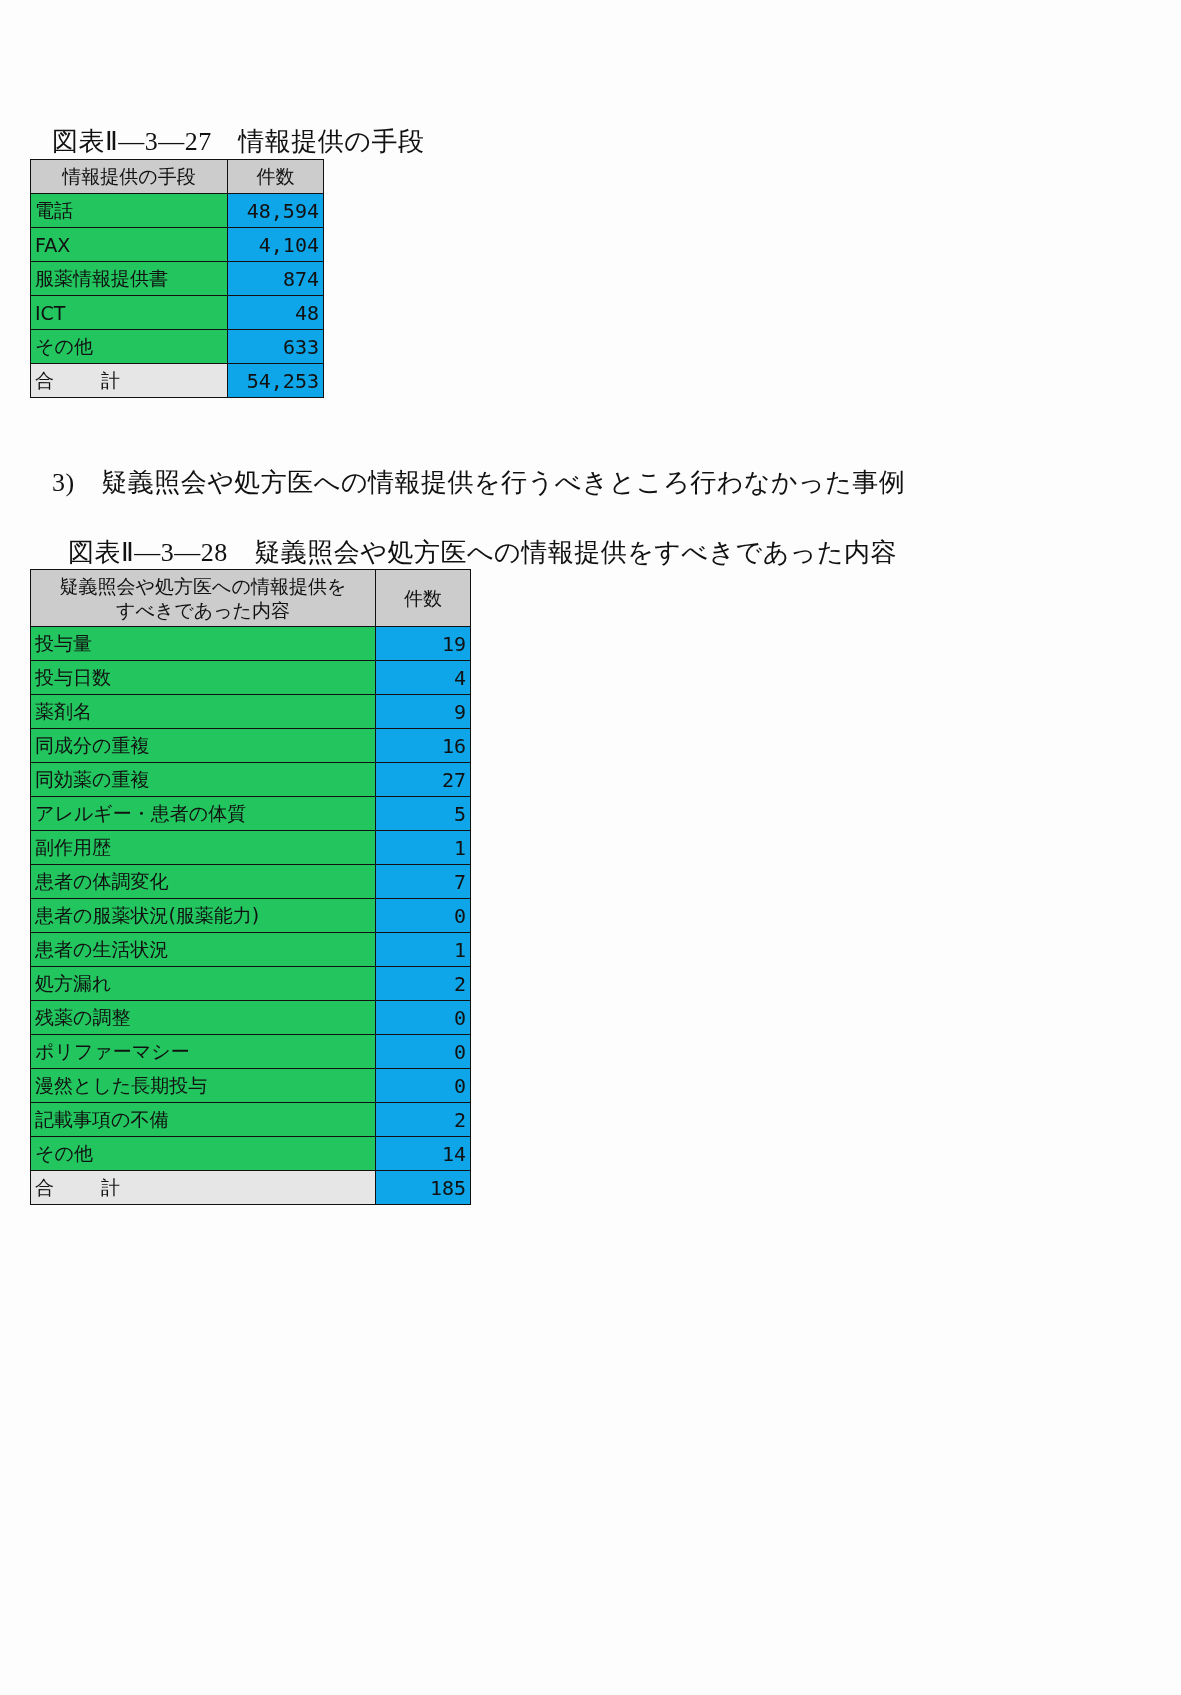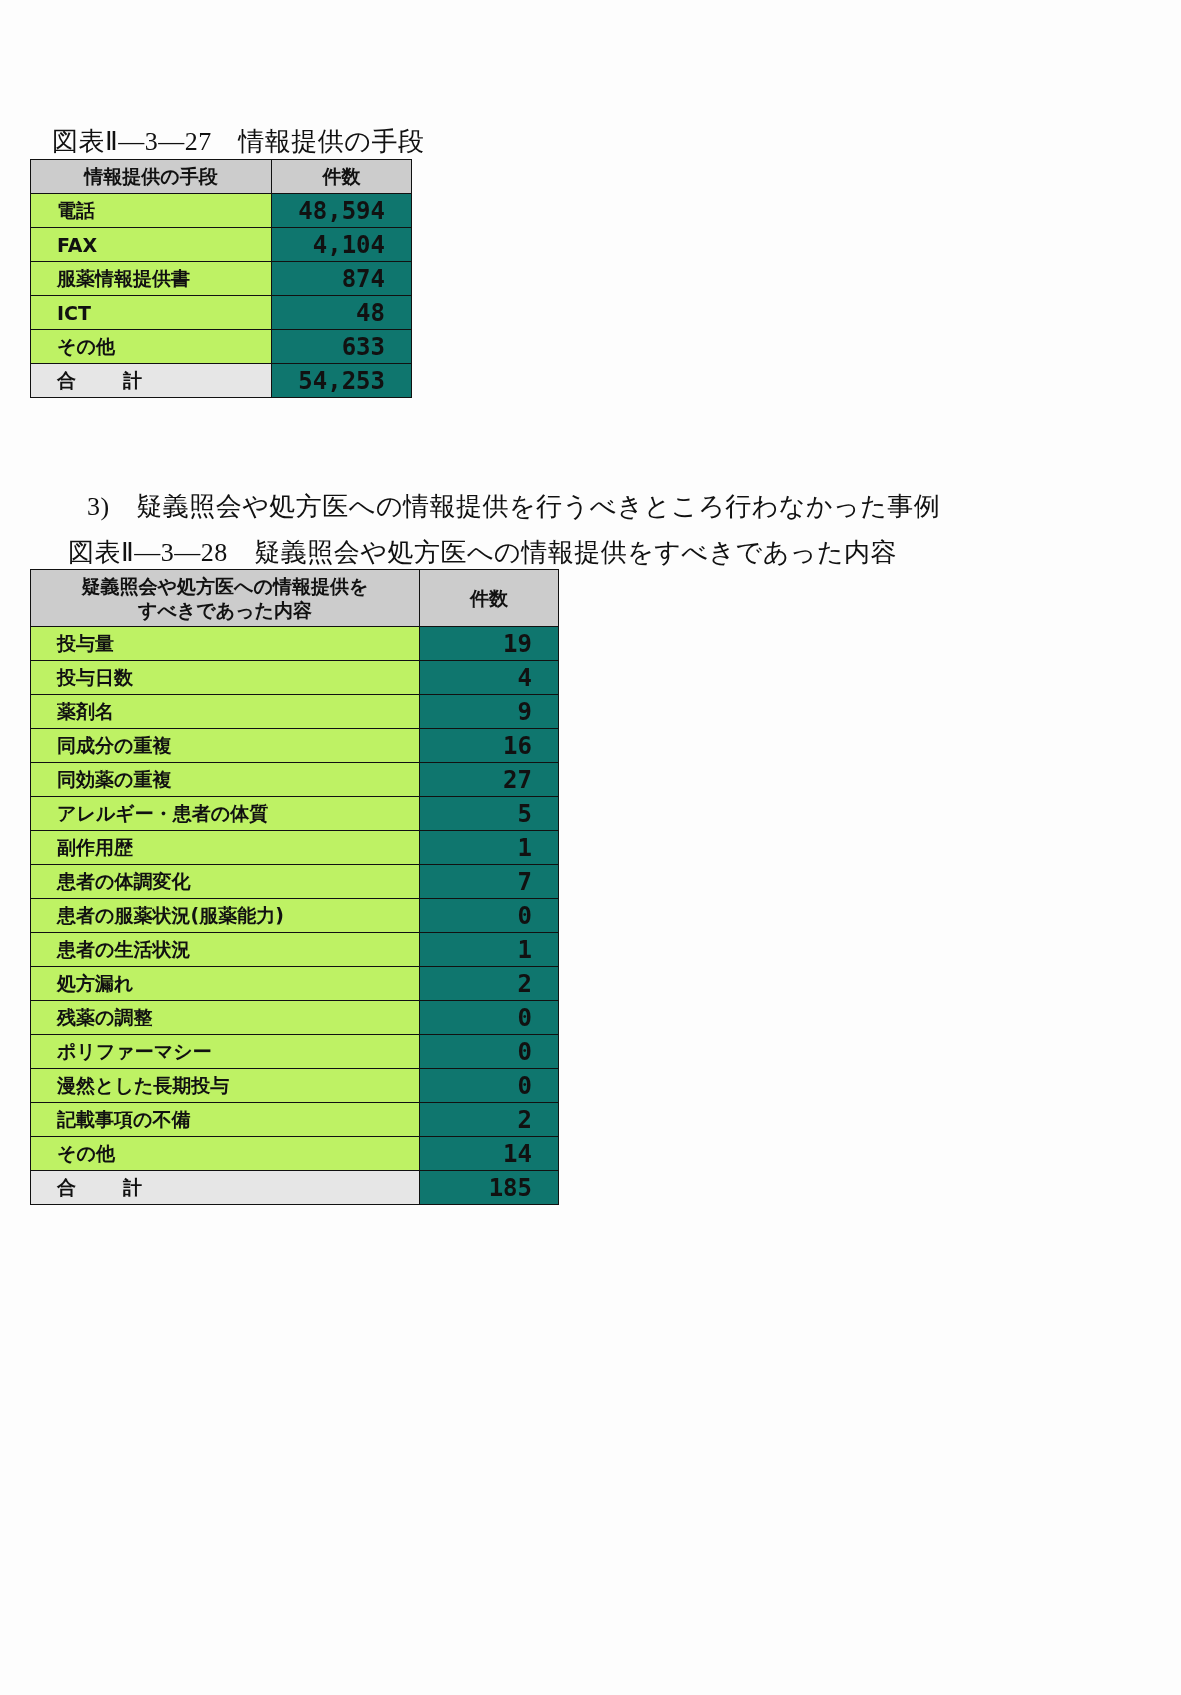--- a/index.html
+++ b/index.html
@@ -1,23 +1,23 @@
 <!DOCTYPE html>
 <html><head>
 <meta charset="utf-8">
 <style>
   html, body { margin:0; padding:0; background:#fdfdfd; }
   body { width:1181px; height:1695px; position:relative; overflow:hidden;
          font-family:"DejaVu Sans", "Liberation Sans", sans-serif; color:#111; }
   .caption { position:absolute; font-size:26px; white-space:nowrap; letter-spacing:0.5px;font-family:Liberation Serif, serif; }
   table { position:absolute; border-collapse:collapse; font-size:19px; }
-  td, th { border:1.5px solid #111; height:33px; padding:0 26px; font-weight:bold; white-space:nowrap; }
+  td, th { border:1.5px solid #111; height:33px; padding:0 4px; font-weight:normal; white-space:nowrap; }
   th { background:#cccccc; text-align:center; }
-  td.label { background:#bef264; text-align:left; }
-  td.num { background:#0f766e; text-align:right; font-family:"DejaVu Sans Mono", "Liberation Mono", monospace; font-size:24px; }
+  td.label { background:#22c55e; text-align:left; }
+  td.num { background:#0ea5e9; text-align:right; font-family:"DejaVu Sans Mono", "Liberation Mono", monospace; font-size:20px; }
   td.total-label { background:#e6e6e6; letter-spacing:14px; }
   #t1 { left:30px; top:159px; }
   #t1 th:first-child, #t1 td:first-child { width:188px; }
   #t1 th:last-child, #t1 td:last-child { width:87px; }
   #t2 { left:30px; top:569px; }
   #t2 th { height:56px; line-height:24px; }
   #t2 th:first-child, #t2 td:first-child { width:336px; }
   #t2 th:last-child, #t2 td:last-child { width:86px; }
 </style>
 </head>
@@ -51,21 +51,21 @@
     <td class="label">その他</td>
     <td class="num">633</td>
   </tr>
   <tr>
     <td class="total-label">合　計</td>
     <td class="num">54,253</td>
   </tr>
 </tbody>
   </table>
 
-<div class="caption" style="left:52px; top:489px;margin-left:35px;">3)　疑義照会や処方医への情報提供を行うべきところ行わなかった事例</div>
+<div class="caption" style="left:52px; top:465px;">3)　疑義照会や処方医への情報提供を行うべきところ行わなかった事例</div>
 
 <div class="caption" style="left:68px; top:535px;">図表Ⅱ―3―28　疑義照会や処方医への情報提供をすべきであった内容</div>
 
 <table id="t2">
   <tbody>
       <tr>
     <th>
       <div>疑義照会や処方医への情報提供を</div>
       <div>すべきであった内容</div>
     </th>

